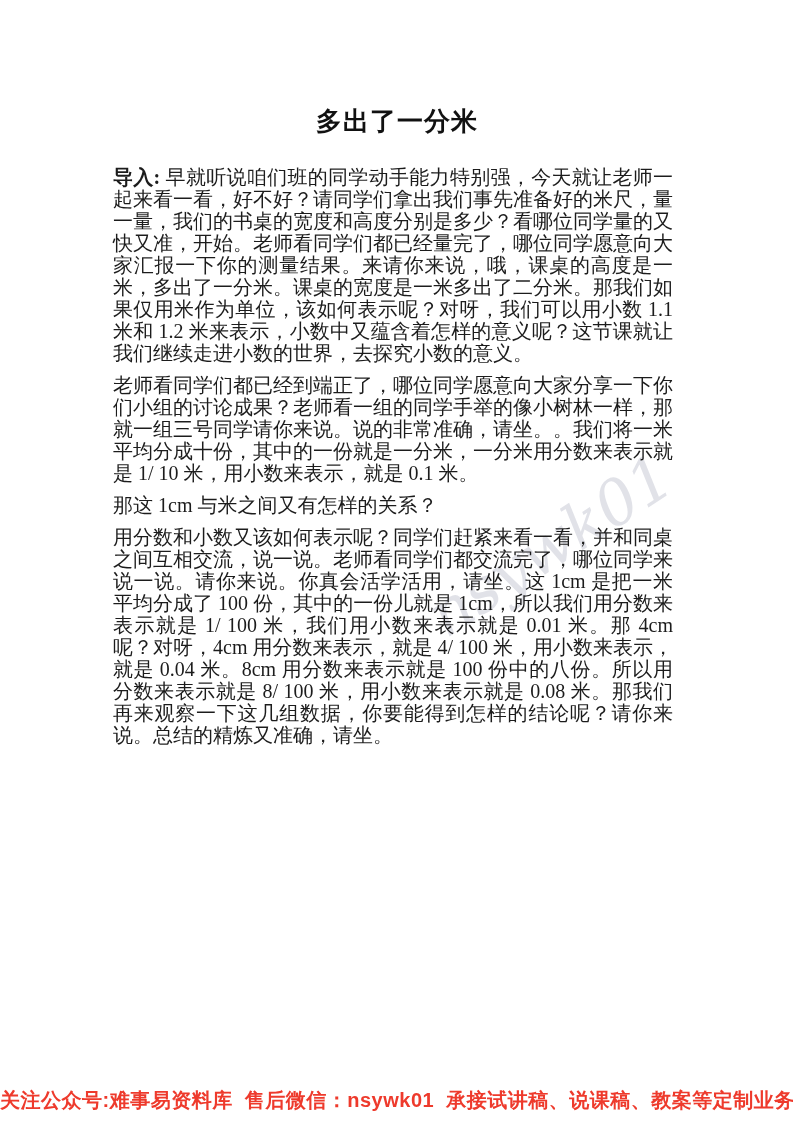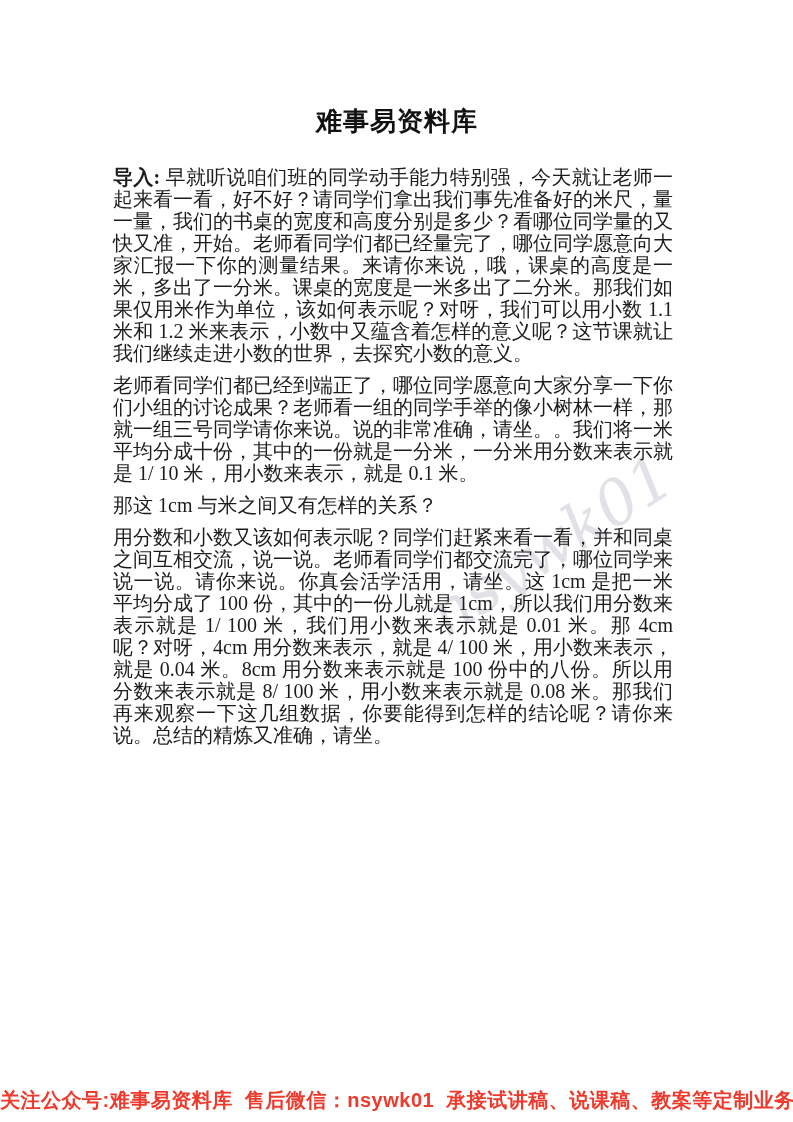--- a/index.html
+++ b/index.html
@@ -77,21 +77,21 @@
     letter-spacing: 0.5px;
   }
 </style>
 </head>
 <body>
 
 <div class="watermark">nsywk01</div>
 
 <div class="page">
 
-  <h1 class="doc-title">难事易资料库</h1>
+  <h1 class="doc-title">多出了一分米</h1>
 
   <p class="para"><span class="para-lead">导入:</span><span> 早就听说咱们班的同学动手能力特别强，今天就让老师一起来看一看，好不好？请同学们拿出我们事先准备好的米尺，量一量，我们的书桌的宽度和高度分别是多少？看哪位同学量的又快又准，开始。老师看同学们都已经量完了，哪位同学愿意向大家汇报一下你的测量结果。来请你来说，哦，课桌的高度是一米，多出了一分米。课桌的宽度是一米多出了二分米。那我们如果仅用米作为单位，该如何表示呢？对呀，我们可以用小数 1.1 米和 1.2 米来表示，小数中又蕴含着怎样的意义呢？这节课就让我们继续走进小数的世界，去探究小数的意义。</span></p>
 
 
   <p class="para">老师看同学们都已经到端正了，哪位同学愿意向大家分享一下你们小组的讨论成果？老师看一组的同学手举的像小树林一样，那就一组三号同学请你来说。说的非常准确，请坐。。我们将一米平均分成十份，其中的一份就是一分米，一分米用分数来表示就是 1/ 10 米，用小数来表示，就是 0.1 米。</p>
 
 
 
 
   <p class="para">那这 1cm 与米之间又有怎样的关系？</p>

